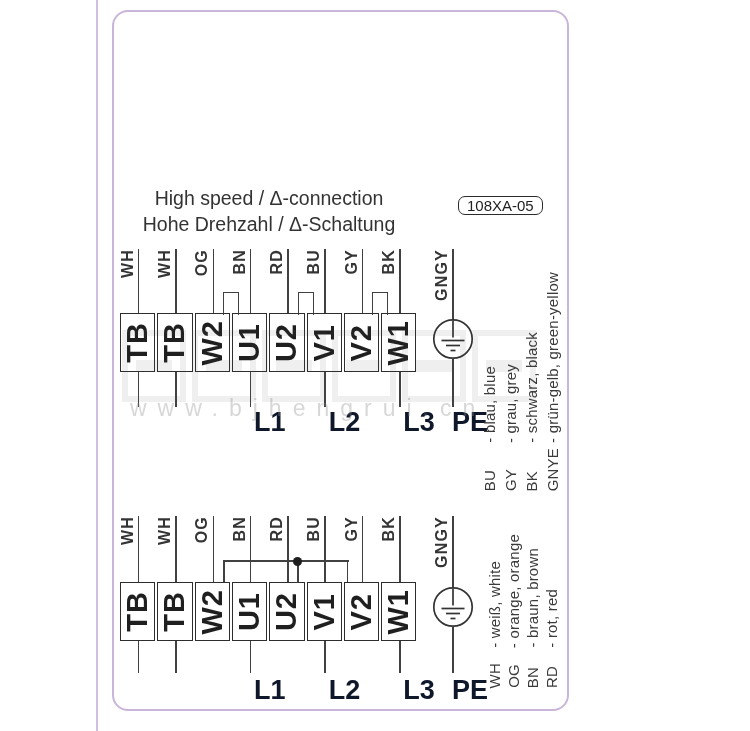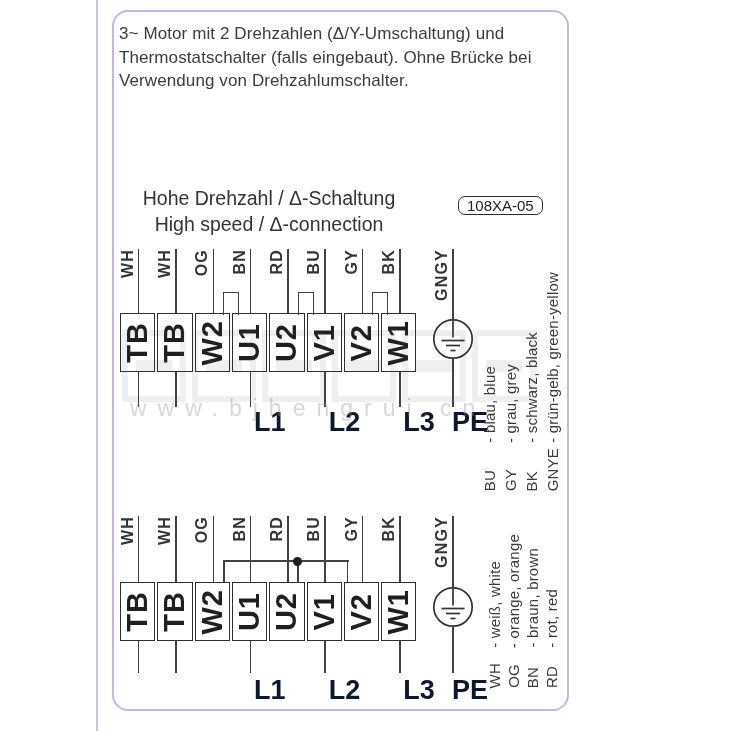--- a/index.html
+++ b/index.html
@@ -63,27 +63,24 @@
     color:rgba(140,140,140,0.35);pointer-events:none;z-index:7;white-space:nowrap;
   }
 </style>
 </head>
 <body>
 
 <div class="canvas">
   <div class="stripe"></div>
   <div class="card"></div>
 
-  <div class="para para-de">3~ Motor mit 2 Drehzahlen (Δ/Y-Umschaltung) und
-Thermostatschalter (falls eingebaut). Ohne Brücke bei
-Verwendung von Drehzahlumschalter.</div>
 
   <div class="dtitle" style="top:185px;">
+    <span>High speed / Δ-connection</span>
     <span>Hohe Drehzahl / Δ-Schaltung</span>
-    <span>High speed / Δ-connection</span>
   </div>
 
   <div class="badge">108XA-05</div>
 
 
   <div class="scene" id="scene">
       <div class="ln" style="left: 137.9px; top: 249px; width: 1.6px; height: 64px;"></div>
       <div class="rot wlab" style="left: 118.7px; top: 249px;">WH</div>
       <div class="ln" style="left: 175.2px; top: 249px; width: 1.6px; height: 64px;"></div>
       <div class="rot wlab" style="left: 156px; top: 249px;">WH</div>

